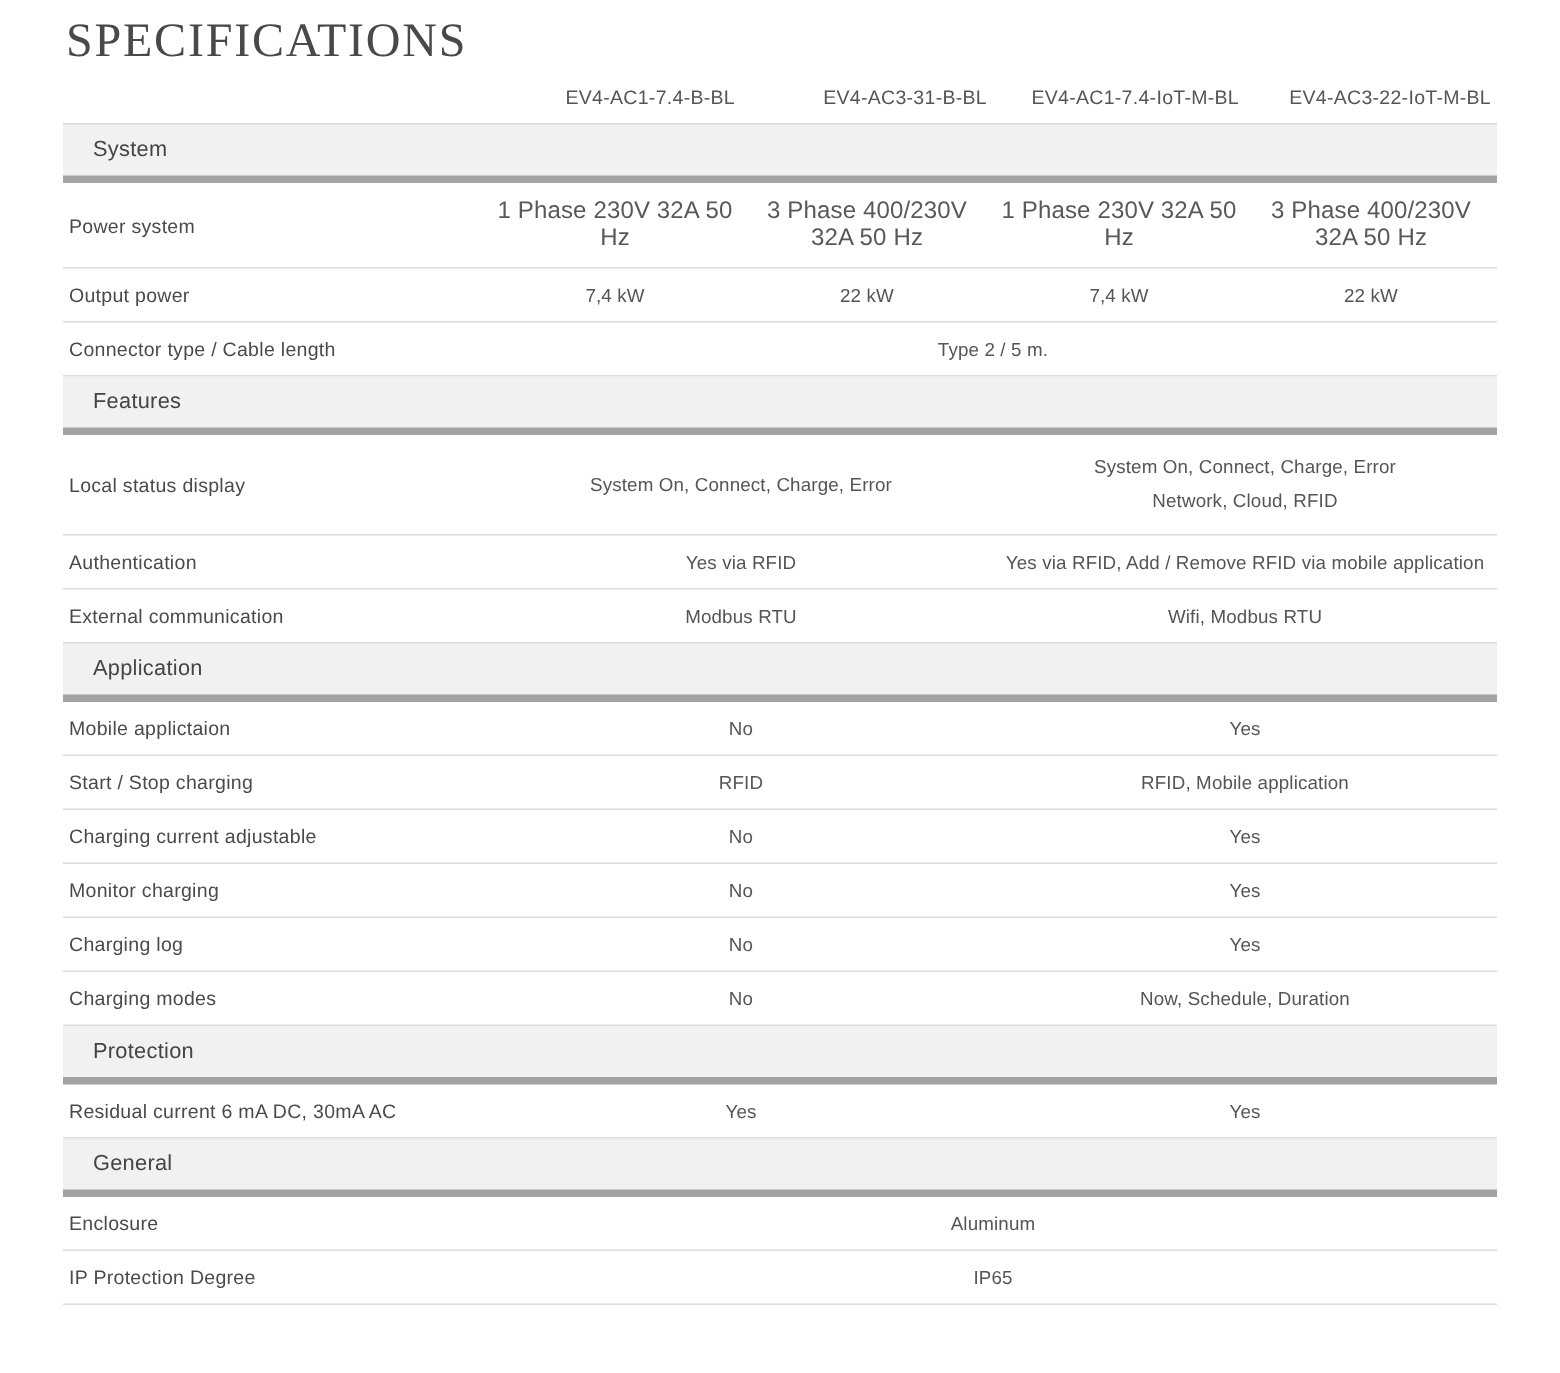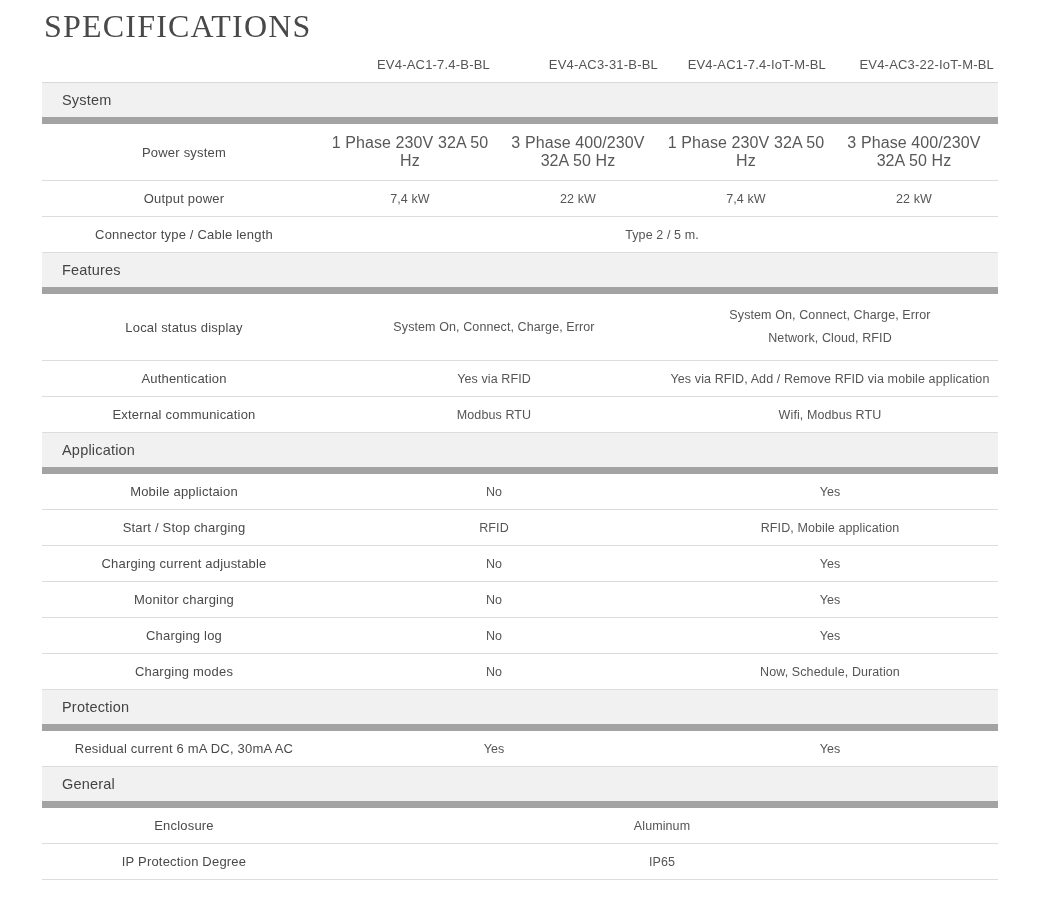--- a/index.html
+++ b/index.html
@@ -52,33 +52,33 @@
     border: none;
   }
   thead th.blank { border: none; }
 
   tr.section td {
     background: #f1f1f1;
     font-size: 14.5px;
     color: #444;
     padding: 9px 0 9px 20px;
     border-top: 1px solid #d8d8d8;
-    border-bottom: 7px solid #a3a3a3;
+    border-bottom: 5px solid #a3a3a3;
     letter-spacing: 0.2px;
   }
   tr.row td {
     border-bottom: 1px solid #dcdcdc;
     padding: 10px 4px;
     vertical-align: middle;
   }
   td.label {
     padding-left: 34px;
     font-size: 13px;
     color: #4a4a4a;
-    text-align: center;
+    text-align: left;
     letter-spacing: 0.2px;
   }
   td.val {
     text-align: center;
     font-size: 12.5px;
     color: #555;
     letter-spacing: 0.1px;
   }
   td.val.small {
     font-size: 16px;

